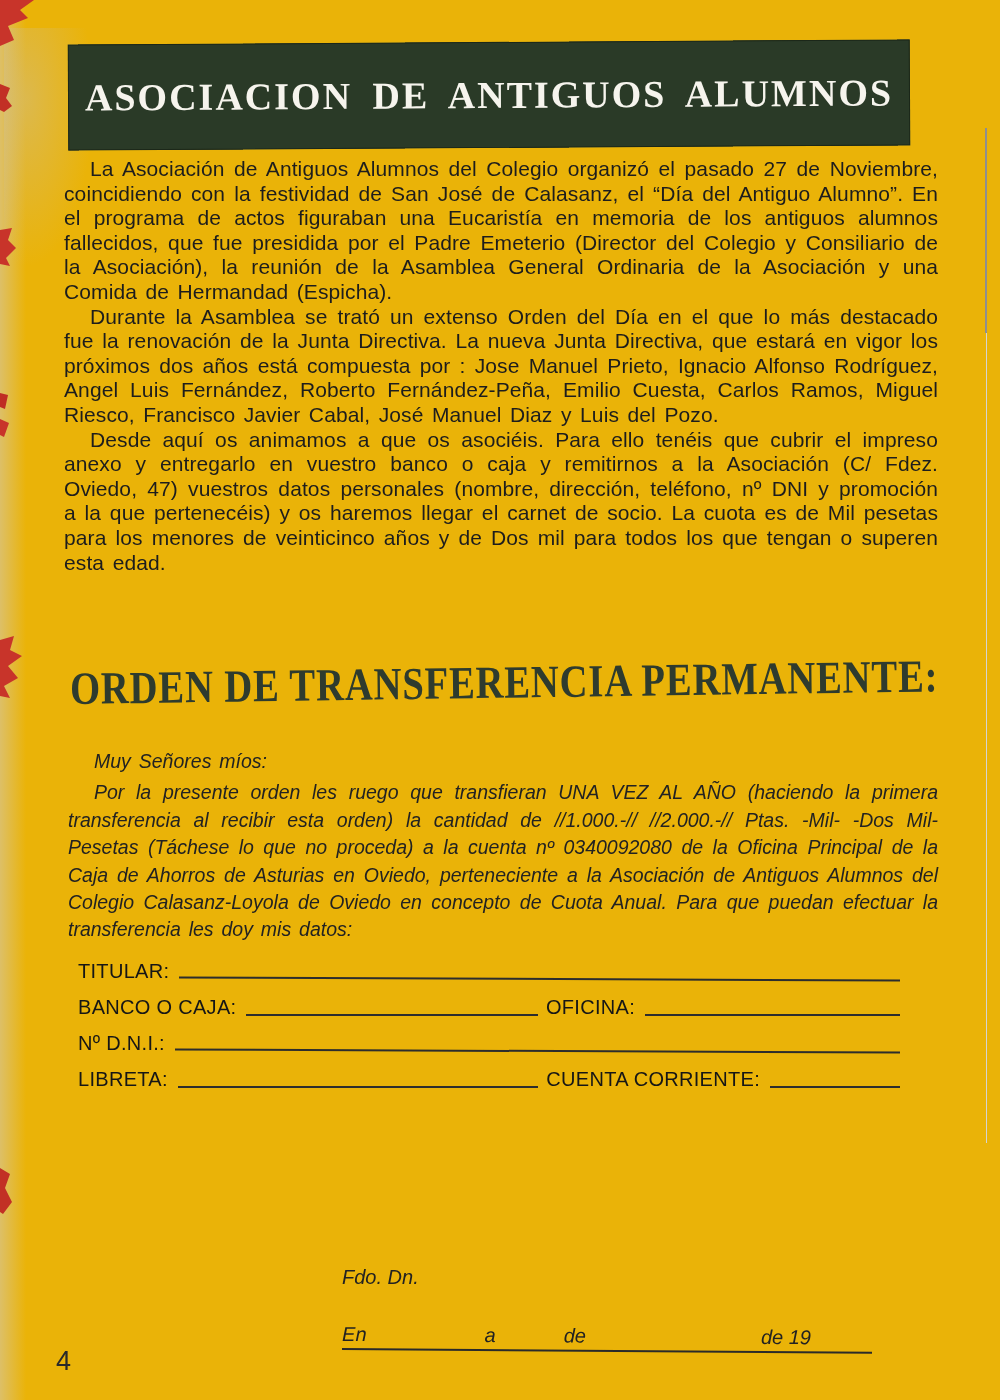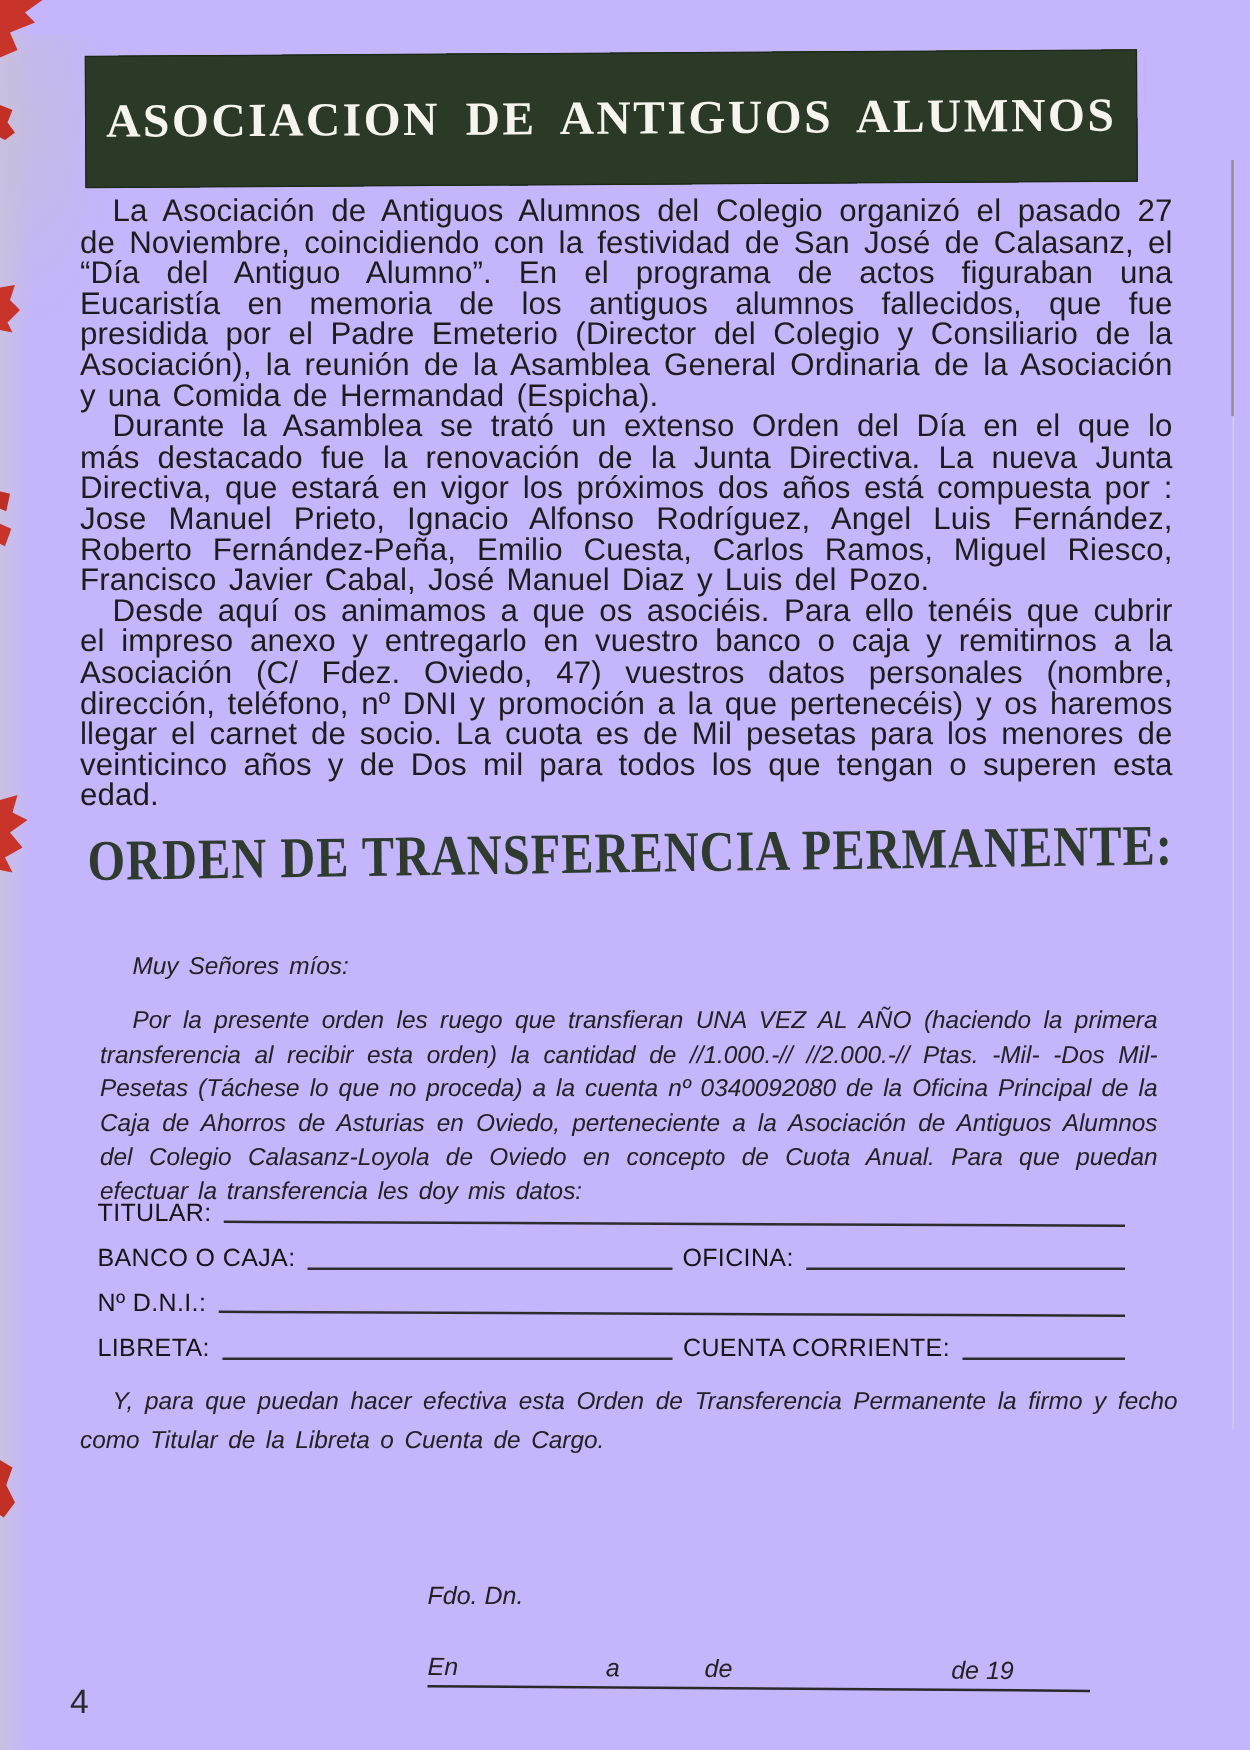--- a/index.html
+++ b/index.html
@@ -1,18 +1,18 @@
 <!DOCTYPE html>
 <html><head>
 <meta charset="utf-8">
 <style>
   html,body { margin:0; padding:0; background:#e9e9e9; }
   .page {
     position:relative; width:1000px; height:1400px;
-    background:#c4b5fd; overflow:hidden;
+    background:#eab308; overflow:hidden;
     font-family:"Liberation Sans", sans-serif;
     color:#1d1d1d;
   }
 
   
   .edge-left {
     position:absolute; left:0; top:0; width:26px; height:1400px;
     background:linear-gradient(to right, rgba(208,204,198,0.5), rgba(255,255,255,0));
   }
   .corner-shade {
@@ -32,41 +32,41 @@
   }
   .banner-title {
     font-family:"Liberation Serif", serif; font-weight:bold;
     font-size:38px; letter-spacing:2px; word-spacing:9px;
     color:#f6f4ed; white-space:nowrap;
   }
 
   
   .article {
     position:absolute; left:64px; top:157px; width:874px;
-    font-size:25px; line-height:24.6px; text-align:justify;
+    font-size:21px; line-height:24.6px; text-align:justify;
     word-spacing:2.6px; letter-spacing:0.1px; color:#1d1d1d;
   }
   .article p { margin:0; text-indent:26px; }
 
   
   .section-title {
     position:absolute; left:70px; top:662px; margin:0;
     font-family:"Liberation Serif", serif; font-weight:bold;
     font-size:46px; letter-spacing:1px; color:#2e3b2e;
     white-space:nowrap;
     transform:scaleX(0.84) rotate(-0.7deg); transform-origin:left center;
   }
 
   
   .letter {
     position:absolute; left:64px; top:744px; width:878px;
     font-style:italic; font-size:19.5px; line-height:27.4px;
     text-align:justify; word-spacing:2.5px; color:#222;
   }
-  .letter p { margin:16px; text-indent:26px; }
+  .letter p { margin:4px; text-indent:26px; }
 
   
   .form { position:absolute; left:78px; top:948px; width:822px; font-size:20px; color:#161616; }
   .form-row { display:flex; height:36px; align-items:flex-end; }
   .form-row .label { line-height:26px; white-space:nowrap; letter-spacing:0.3px;margin-top:47px; }
   .form-row .label.second { margin-left:8px; }
   .fline { flex:1 1 auto; border-bottom:2px solid #2d2d2d; margin:0 0 4px 10px; height:0; }
   .fline.w255 { flex:0 0 255px; }
   .fline.w130 { flex:0 0 130px; }
   .fline.tilt { transform:rotate(0.25deg); }
@@ -156,23 +156,20 @@
       <div class="fline tilt"></div>
     </div>
     <div class="form-row">
       <span class="label">LIBRETA:</span>
       <div class="fline"></div>
       <span class="label second">CUENTA CORRIENTE:</span>
       <div class="fline w130"></div>
     </div>
   </div>
 
-  <div class="closing">
-    <p>Y, para que puedan hacer efectiva esta Orden de Transferencia Permanente la firmo y fecho como Titular de la Libreta o Cuenta de Cargo.</p>
-  </div>
 
   <div class="signature">
     <p class="fdo">Fdo. Dn.</p>
     <div class="dateline">
       <span class="w-en">En</span>
       <span class="w-a">a</span>
       <span class="w-de">de</span>
       <span>de 19</span>
     </div>
   </div>

